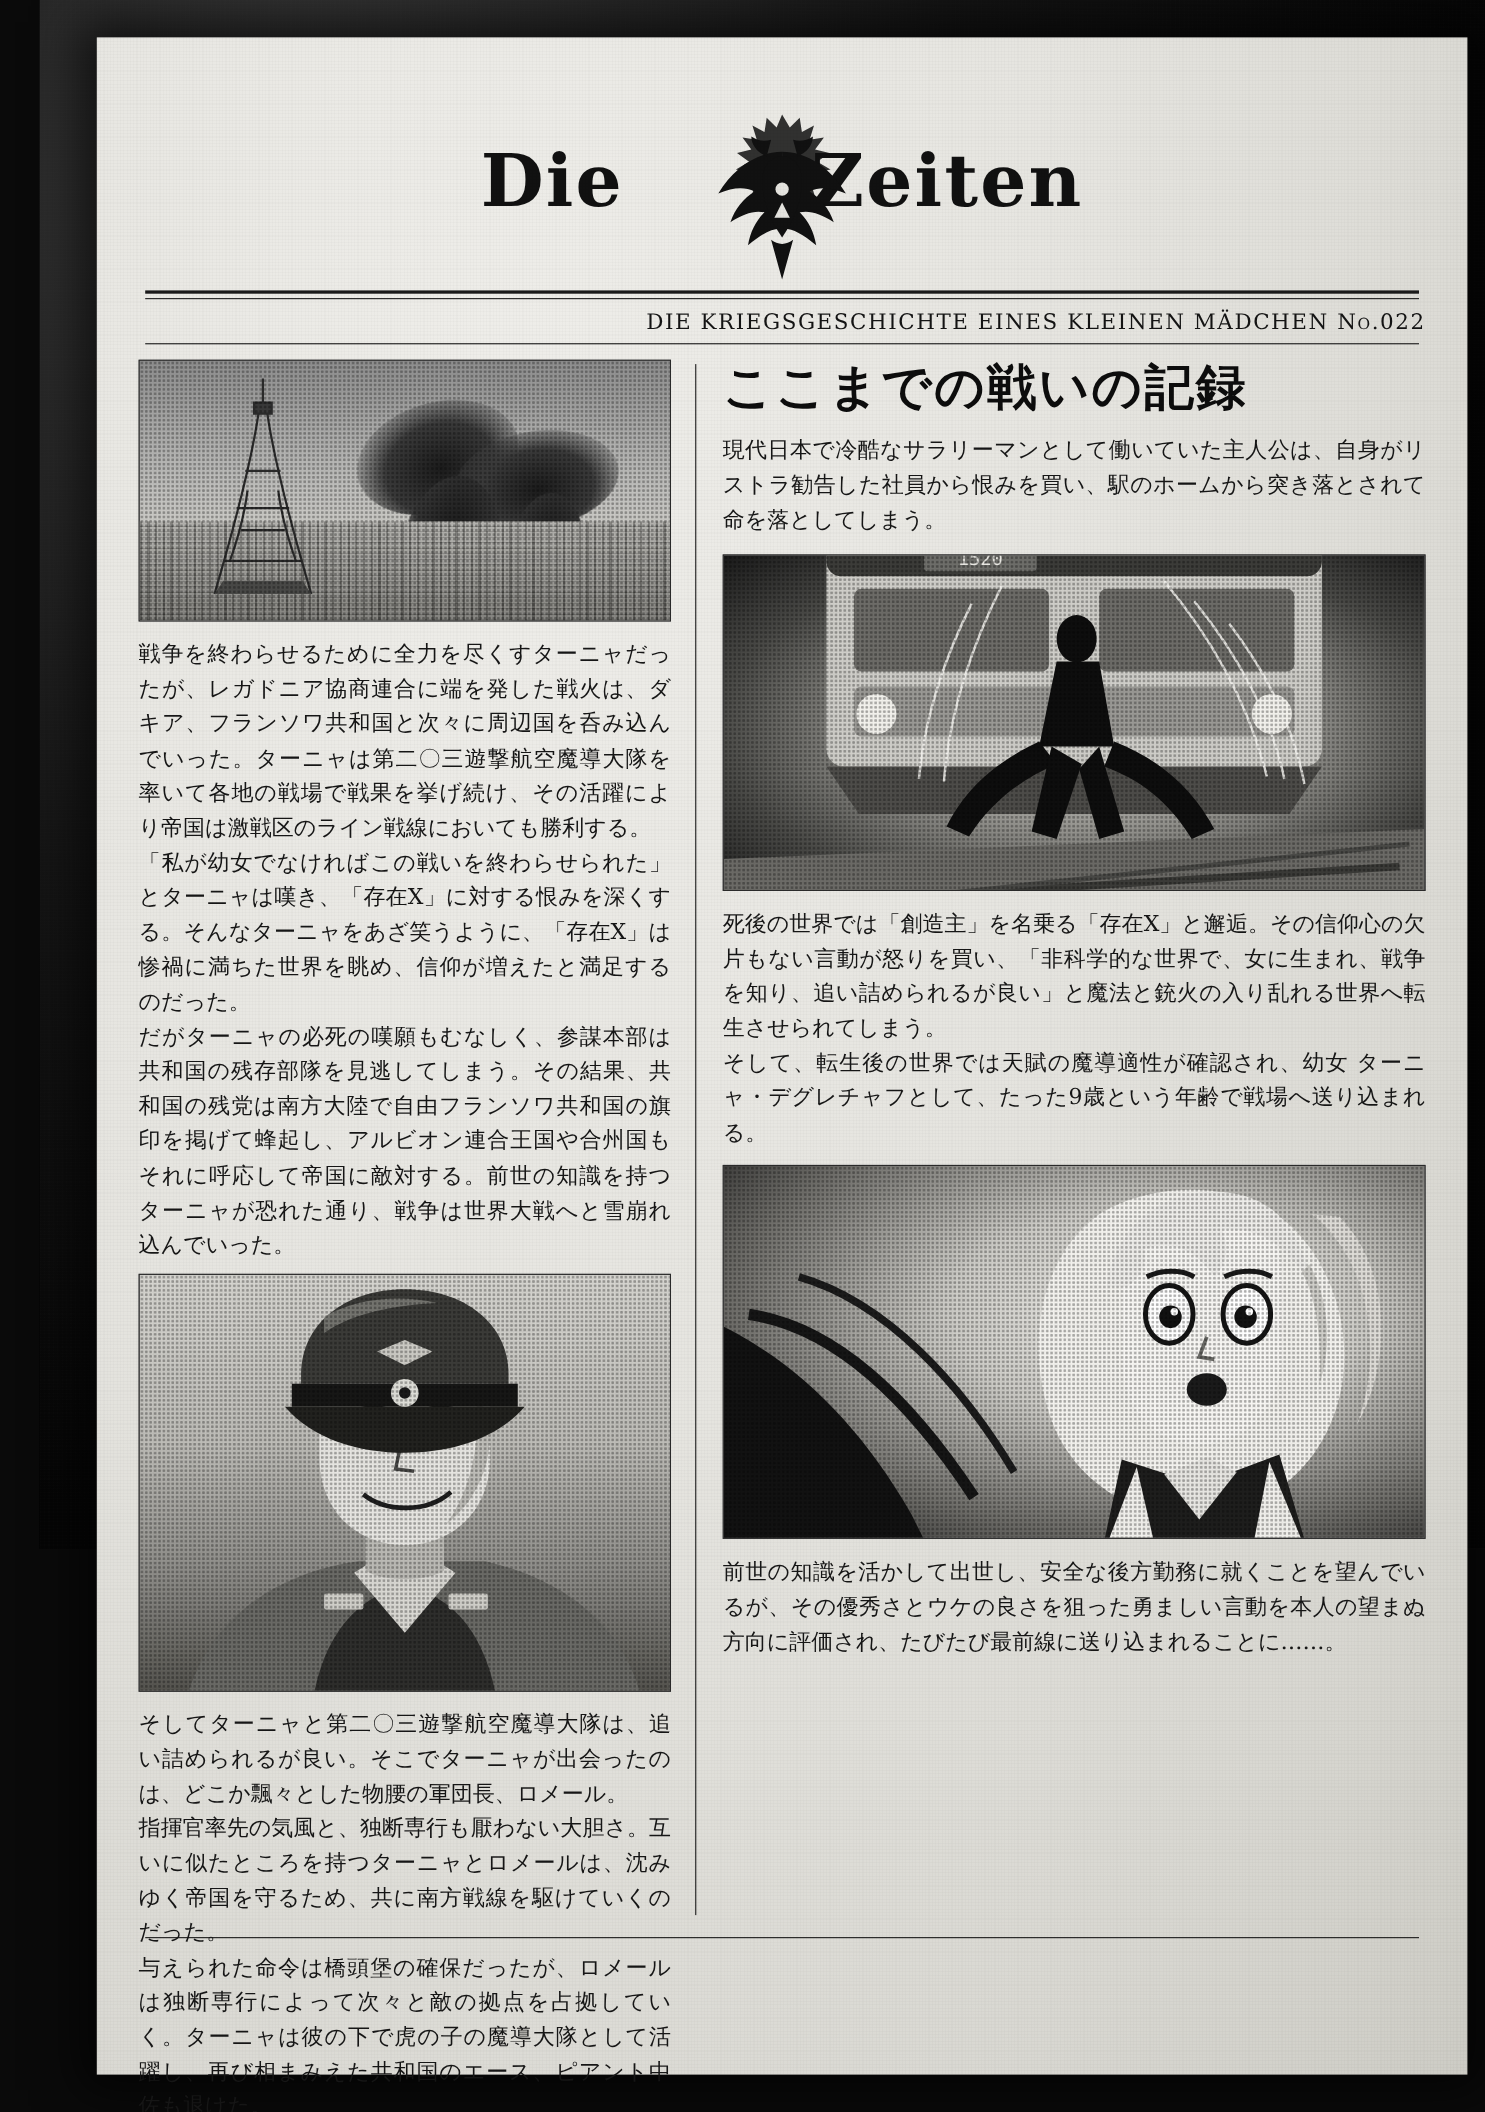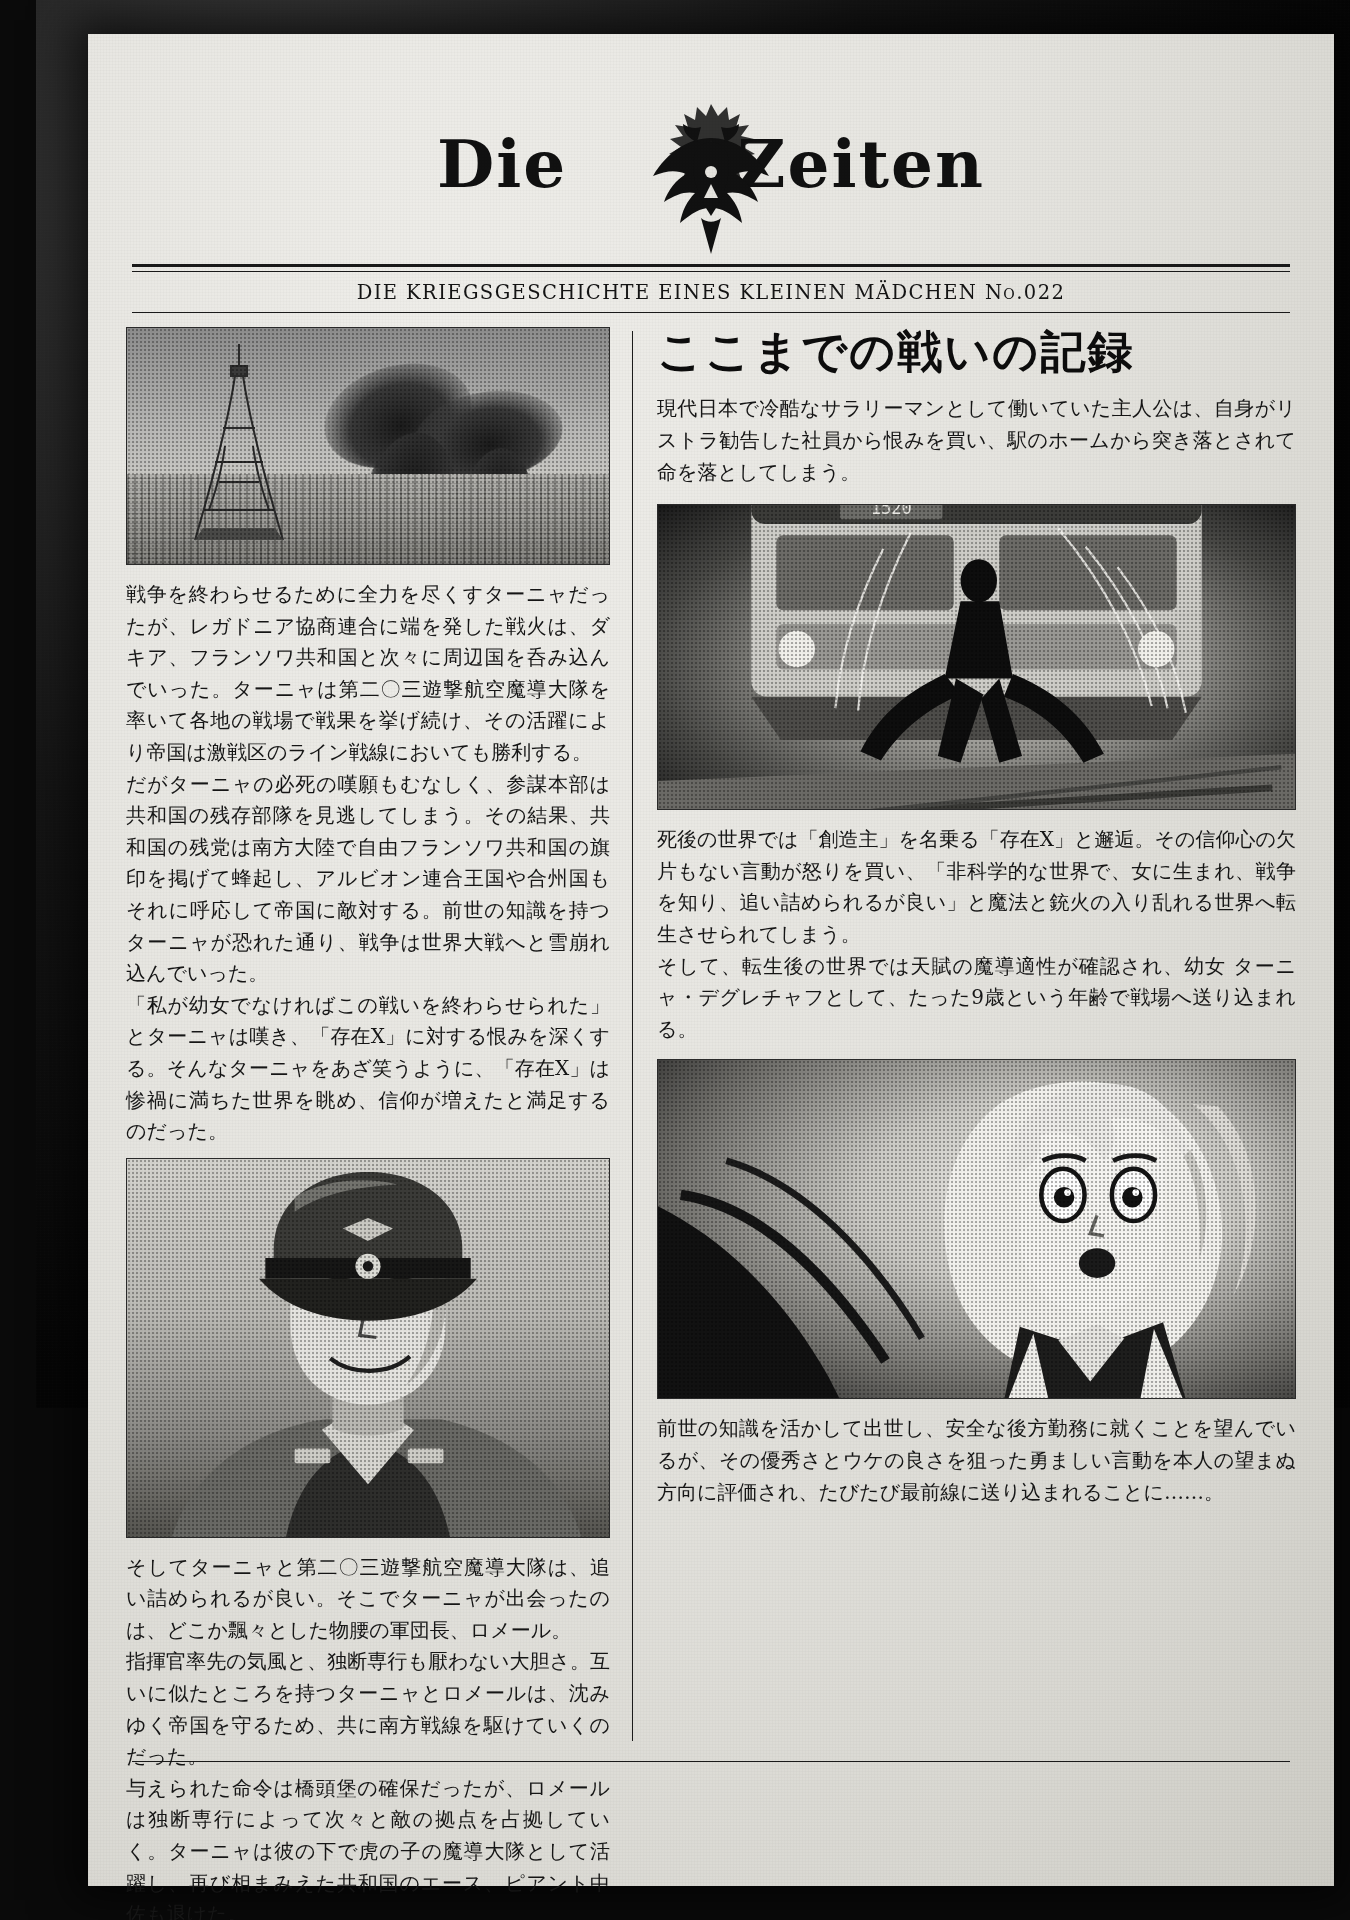--- a/index.html
+++ b/index.html
@@ -95,21 +95,21 @@
     height: 168px;
   }
 
   .rule-double {
     border-top: 3px solid #1a1a1a;
     border-bottom: 1px solid #1a1a1a;
     height: 4px;
     margin: 0 6px 0 6px;
   }
   .subtitle-bar {
-    text-align: center;
+    text-align: right;
     padding: 9px 0 8px 0;
     font-family: "DejaVu Serif", serif;
     font-size: 19.5px;
     letter-spacing: 1.4px;
     color: #141414;
     font-variant: small-caps;
   }
   .rule-single {
     border-top: 1px solid #1a1a1a;
     margin: 0 6px 14px 6px;
@@ -303,22 +303,22 @@
                   <path d="M40 140 l40 0"></path>
                 </g>
                 <path d="M16 198 L104 198 L96 186 L24 186 Z" fill="#4a4a48"></path>
               </svg>
             </div>
             <div class="halftone"></div>
           </div>
 
           <div class="body-text">
             <p>戦争を終わらせるために全力を尽くすターニャだったが、レガドニア協商連合に端を発した戦火は、ダキア、フランソワ共和国と次々に周辺国を呑み込んでいった。ターニャは第二〇三遊撃航空魔導大隊を率いて各地の戦場で戦果を挙げ続け、その活躍により帝国は激戦区のライン戦線においても勝利する。</p>
+            <p>「私が幼女でなければこの戦いを終わらせられた」とターニャは嘆き、「存在X」に対する恨みを深くする。そんなターニャをあざ笑うように、「存在X」は惨禍に満ちた世界を眺め、信仰が増えたと満足するのだった。</p>
             <p>だがターニャの必死の嘆願もむなしく、参謀本部は共和国の残存部隊を見逃してしまう。その結果、共和国の残党は南方大陸で自由フランソワ共和国の旗印を掲げて蜂起し、アルビオン連合王国や合州国もそれに呼応して帝国に敵対する。前世の知識を持つターニャが恐れた通り、戦争は世界大戦へと雪崩れ込んでいった。</p>
-            <p>「私が幼女でなければこの戦いを終わらせられた」とターニャは嘆き、「存在X」に対する恨みを深くする。そんなターニャをあざ笑うように、「存在X」は惨禍に満ちた世界を眺め、信仰が増えたと満足するのだった。</p>
           </div>
 
           <div class="figure fig-3">
             <div class="bg"></div>
             <div class="officer">
               <svg viewBox="0 0 460 380" width="100%" height="100%" preserveAspectRatio="xMidYMid slice">
 
                 <path d="M40 380 C60 300 130 266 190 258 L300 258 C360 272 420 308 436 380 Z" fill="#6a6a66"></path>
                 <path d="M150 380 C160 316 195 286 230 280 C268 286 300 318 310 380 Z" fill="#2e2e2c"></path>
                 <path d="M186 268 L230 320 L274 268 L258 258 L202 258 Z" fill="#d9d8d3"></path>

